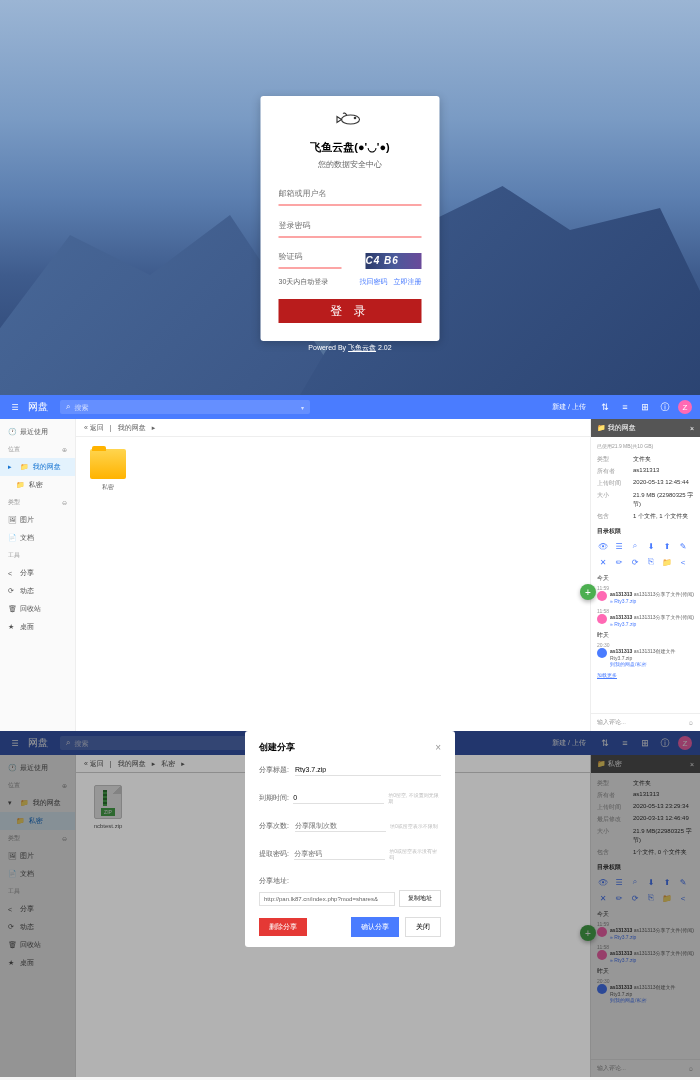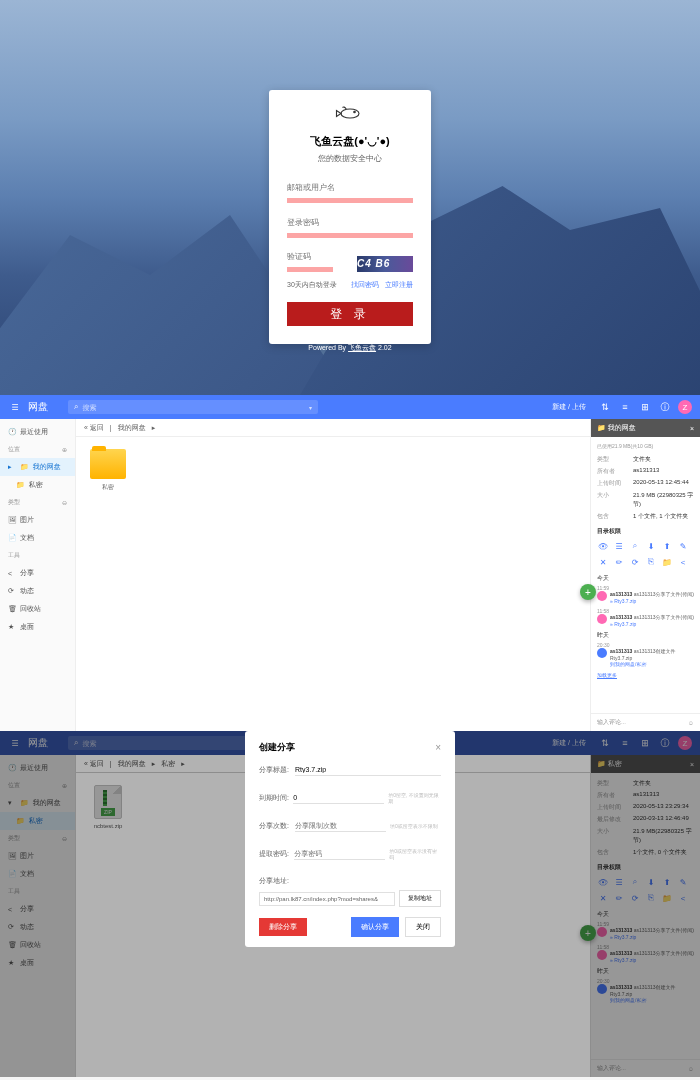--- a/index.html
+++ b/index.html
@@ -6,41 +6,41 @@
 body{background:#f5f5f5}
 .section{width:700px;margin:0 auto;position:relative}
 
 
 .login-bg{height:395px;background:linear-gradient(180deg,#9bb5d4 0%,#7a9bc4 30%,#5c7fb0 50%,#3e5b8c 70%,#2a4270 100%);position:relative;overflow:hidden}
 .mountains{position:absolute;bottom:0;left:0;right:0;height:280px}
 .mountain{position:absolute;bottom:0}
 .m1{left:-50px;width:400px;height:200px;background:linear-gradient(135deg,#4a6a9a 0%,#3a5585 100%);clip-path:polygon(0 100%,30% 20%,50% 40%,70% 10%,100% 100%)}
 .m2{right:-50px;width:450px;height:220px;background:linear-gradient(135deg,#3e5b8c 0%,#2a4270 100%);clip-path:polygon(0 100%,20% 30%,45% 5%,60% 25%,80% 15%,100% 100%)}
 .m3{left:100px;width:500px;height:160px;background:linear-gradient(135deg,#6a8ab0 0%,#5a7aa0 100%);clip-path:polygon(0 100%,25% 40%,40% 20%,60% 45%,80% 25%,100% 100%);opacity:0.7}
-.login-card{position:absolute;top:90px;left:50%;transform:translateX(-50%);width:162px;background:#fff;border-radius:3px;padding:12px 18px 18px;box-shadow:0 2px 10px rgba(0,0,0,0.2)}
+.login-card{position:absolute;top:96px;left:50%;transform:translateX(-50%);width:179px;background:#fff;border-radius:3px;padding:12px 18px 18px;box-shadow:0 2px 10px rgba(0,0,0,0.2)}
 .logo-fish{text-align:center;margin-bottom:8px}
 .logo-fish svg{width:30px;height:20px}
 .login-title{text-align:center;font-size:11px;font-weight:bold;margin-bottom:4px}
 .login-subtitle{text-align:center;font-size:8px;color:#666;margin-bottom:12px}
-.login-input{width:100%;border:none;border-bottom:5px solid #fca5a5;padding:6px 0;font-size:8px;color:#999;margin-bottom:8px;outline:none}
+.login-input{width:100%;border:none;border-bottom:2px solid #fca5a5;padding:6px 0;font-size:8px;color:#999;margin-bottom:8px;outline:none}
 .captcha-row{display:flex;align-items:flex-end;gap:24px;margin-bottom:8px}
 .captcha-row input{flex:1}
 .captcha-img{width:56px;height:16px;background:linear-gradient(90deg,#2a3a6a 0%,#4a5a9a 50%,#6a4a9a 100%);color:#fff;font-size:10px;font-weight:bold;text-align:left;line-height:16px;font-style:italic;letter-spacing:1px}
 .login-links{display:flex;justify-content:space-between;font-size:7px;margin-bottom:12px}
 .login-links .auto{color:#666}
 .login-links .right a{color:#4a7cff;text-decoration:none;margin-left:4px}
 .login-btn{width:100%;height:24px;background:#b91c1c;color:#fff;border:none;font-size:12px;letter-spacing:4px;cursor:pointer}
 .powered{position:absolute;bottom:42px;left:0;right:0;text-align:center;font-size:7px;color:#fff}
 .powered a{color:#fff;text-decoration:underline}
 
 
 .fm{height:336px;background:#fff;display:flex;flex-direction:column;font-size:8px}
 .fm-header{height:24px;background:#4a7cff;display:flex;align-items:center;padding:0 8px;color:#fff}
 .fm-menu-icon{width:14px;text-align:center;cursor:pointer}
-.fm-title{font-size:10px;margin-left:6px;margin-right:20px}
+.fm-title{font-size:10px;margin-left:6px;margin-right:12px}
 .fm-search{flex:1;display:flex;align-items:center;background:rgba(255,255,255,0.15);height:14px;border-radius:2px;padding:0 6px;max-width:250px}
 .fm-search-icon{font-size:8px;margin-right:4px}
 .fm-search input{flex:1;background:none;border:none;color:#fff;font-size:7px;outline:none}
 .fm-search input::placeholder{color:rgba(255,255,255,0.7)}
 .fm-search-drop{color:rgba(255,255,255,0.7);font-size:6px}
 .fm-actions{margin-left:auto;display:flex;align-items:center;gap:6px}
 .fm-upload{font-size:7px;padding:2px 6px;cursor:pointer}
 .fm-icon-btn{width:14px;height:14px;display:flex;align-items:center;justify-content:center;cursor:pointer;font-size:9px}
 .fm-avatar{width:14px;height:14px;border-radius:50%;background:#ff69b4;display:flex;align-items:center;justify-content:center;font-size:8px}
 .fm-body{flex:1;display:flex;overflow:hidden}

